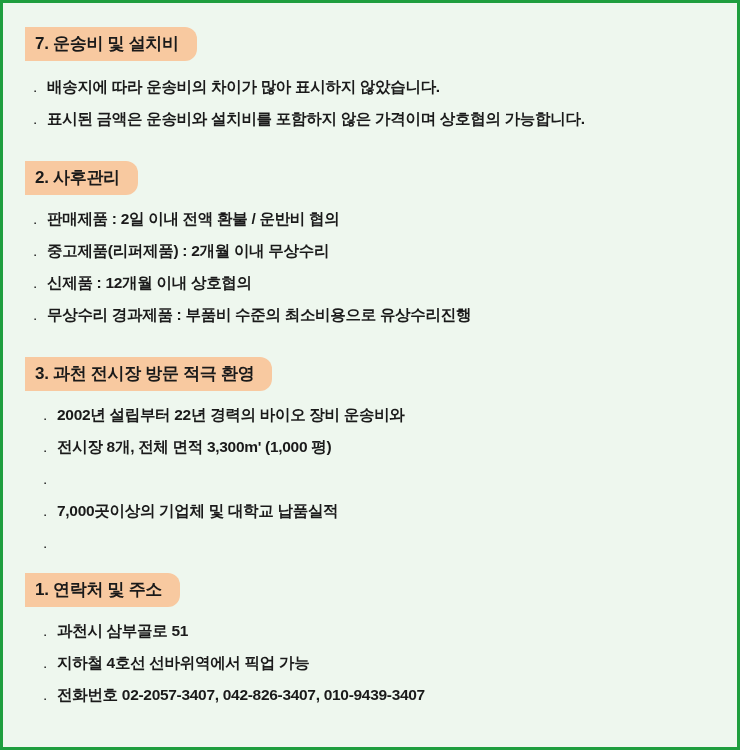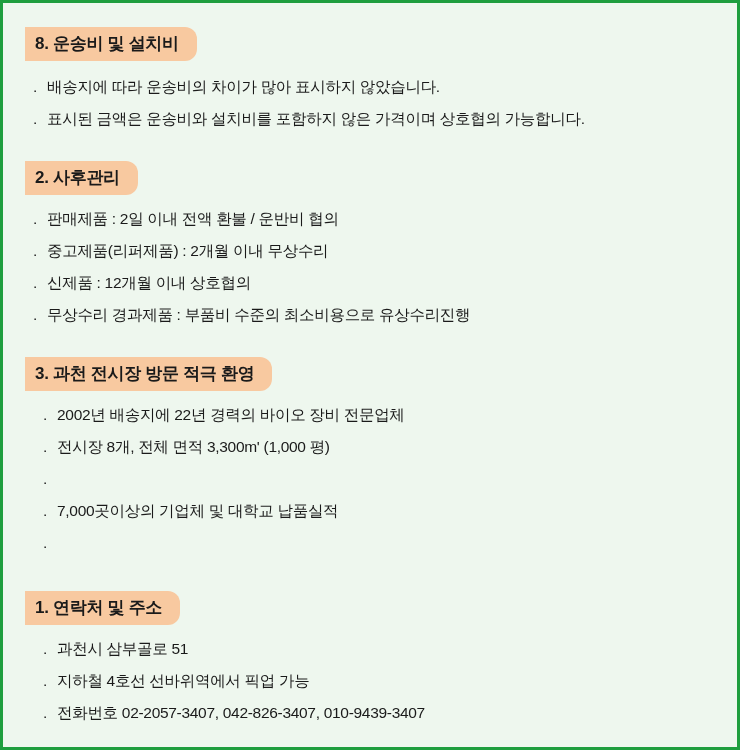--- a/index.html
+++ b/index.html
@@ -53,35 +53,36 @@
   }
   .bullet {
     display: inline-block;
     width: 14px;
     flex: 0 0 14px;
     text-align: left;
     color: #1a1a1a;
   }
   .item-text {
     flex: 1 1 auto;
+    font-weight: bold;
   }
   .sec-1 .item { padding-left: 8px; }
   .sec-2 .item { padding-left: 8px; }
   .sec-3 .item { padding-left: 18px; }
   .sec-4 .item { padding-left: 18px; }
   .sec-1 .section-title { margin-bottom: 10px; }
-  .sec-3 { margin-bottom: 32px; }
+  .sec-3 { margin-bottom: 14px; }
 </style>
 </head>
 <body>
 
 <div class="page">
 
   <div class="section sec-1">
-    <div class="section-title">8. 운송비 및 설치비</div>
+    <div class="section-title">7. 운송비 및 설치비</div>
     <ul class="items">
       <li class="item">
         <span class="bullet">.</span>
         <span class="item-text">배송지에 따라 운송비의 차이가 많아 표시하지 않았습니다.</span>
       </li>
       <li class="item">
         <span class="bullet">.</span>
         <span class="item-text">표시된 금액은 운송비와 설치비를 포함하지 않은 가격이며 상호협의 가능합니다.</span>
       </li>
     </ul>
@@ -107,21 +108,21 @@
         <span class="item-text">무상수리 경과제품 : 부품비 수준의 최소비용으로 유상수리진행</span>
       </li>
     </ul>
   </div>
 
   <div class="section sec-3">
     <div class="section-title">3. 과천 전시장 방문 적극 환영</div>
     <ul class="items">
       <li class="item">
         <span class="bullet">.</span>
-        <span class="item-text">2002년 배송지에 22년 경력의 바이오 장비 전문업체</span>
+        <span class="item-text">2002년 설립부터 22년 경력의 바이오 장비 운송비와</span>
       </li>
       <li class="item">
         <span class="bullet">.</span>
         <span class="item-text">전시장 8개, 전체 면적 3,300m' (1,000 평)</span>
       </li>
       <li class="item">
         <span class="bullet">.</span>
       </li>
       <li class="item">
         <span class="bullet">.</span>

